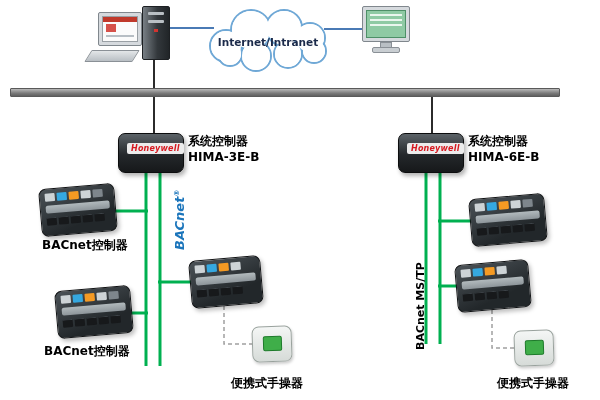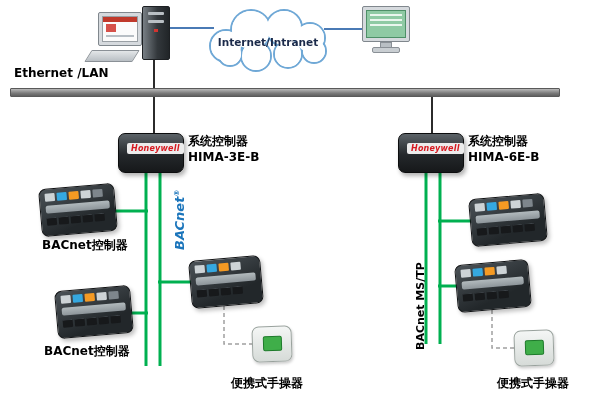--- a/index.html
+++ b/index.html
@@ -88,21 +88,20 @@
     <line x1="126" y1="313" x2="148" y2="313" stroke="#00b050" stroke-width="3"></line>
     <line x1="158" y1="282" x2="196" y2="282" stroke="#00b050" stroke-width="3"></line>
     <line x1="438" y1="221" x2="478" y2="221" stroke="#00b050" stroke-width="3"></line>
     <line x1="438" y1="286" x2="464" y2="286" stroke="#00b050" stroke-width="3"></line>
 
     <polyline points="224,306 224,344 252,344" fill="none" stroke="#a0a0a0" stroke-width="1.5" stroke-dasharray="4 3"></polyline>
     <polyline points="492,310 492,348 514,348" fill="none" stroke="#a0a0a0" stroke-width="1.5" stroke-dasharray="4 3"></polyline>
   </svg>
 
   <div class="bus"></div>
-  <div class="lbl" style="left:14px;top:66px;">Ethernet /LAN</div>
 
   <div>
     <div class="pc-monitor">
       <div class="pc-screen">
         <div class="scr-bar"></div>
         <div class="scr-red"></div>
         <div class="scr-line"></div>
       </div>
     </div>
     <div class="pc-tower">

